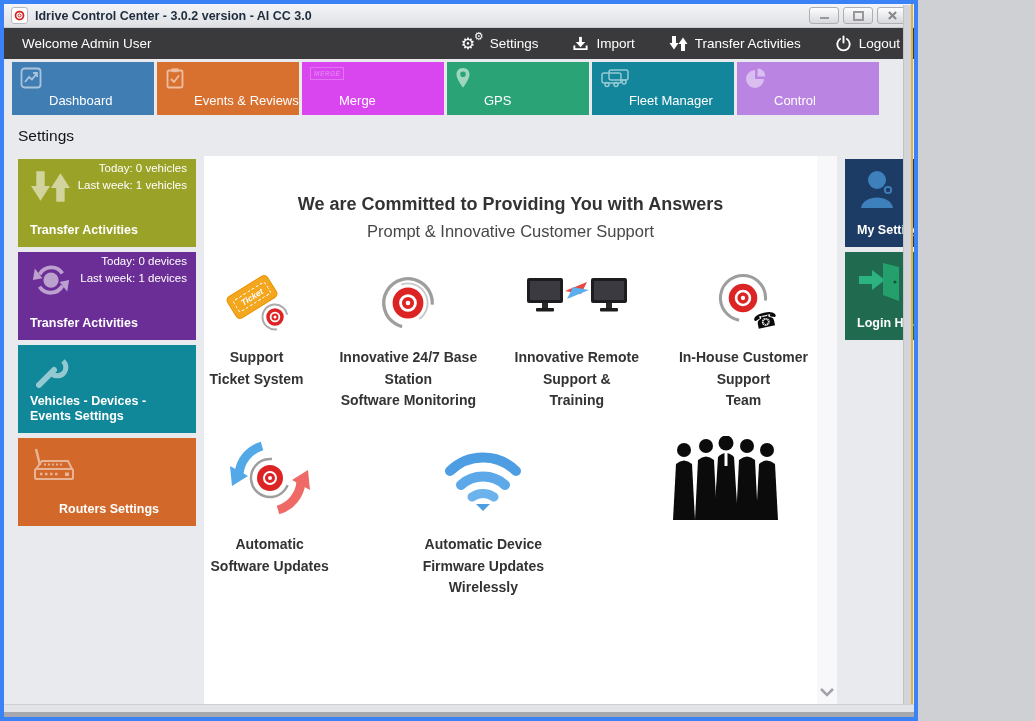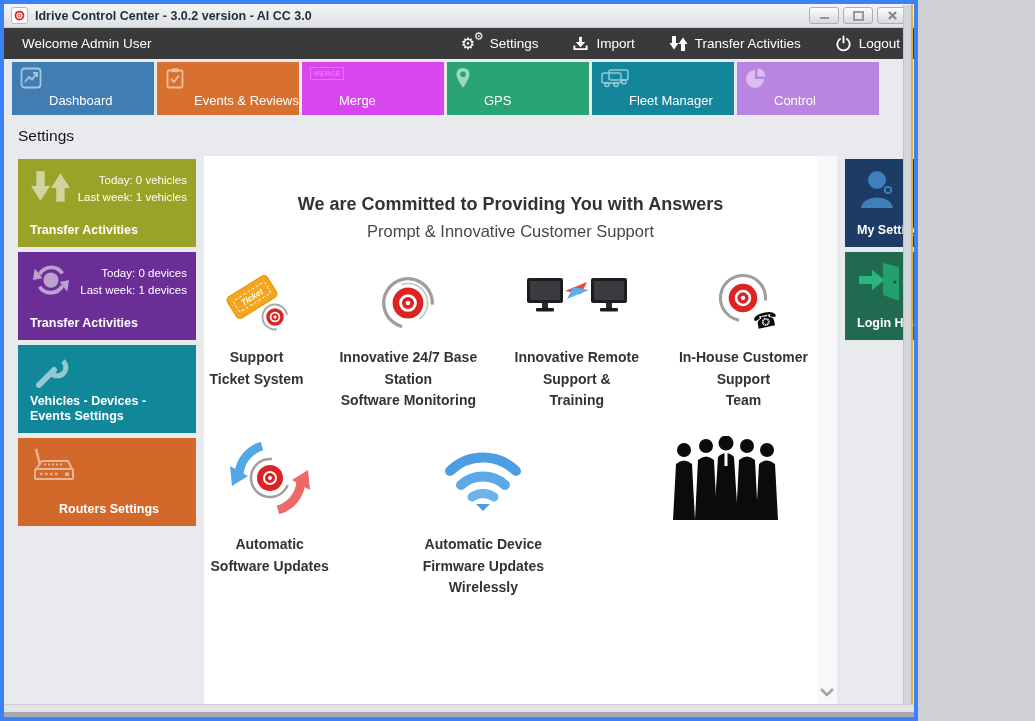--- a/index.html
+++ b/index.html
@@ -26,21 +26,21 @@
   .tile .t-label{position:absolute;left:9px;bottom:7px;font-size:13px;font-weight:normal;padding-left:28px;}
   .merge-stamp{border:1px solid rgba(255,255,255,.45);color:rgba(255,255,255,.5);font-size:6.5px;font-style:italic;font-weight:bold;padding:2px 3px;letter-spacing:.5px;}
   
   .page-title{position:absolute;left:14px;top:123px;font-size:15.5px;color:#141414;}
   
   .sidebar{position:absolute;display:flex;flex-direction:column;gap:5px;}
   .sidebar-left{left:14px;top:155px;width:178px;}
   .sidebar-right{left:841px;top:155px;width:180px;}
   .card{position:relative;height:88px;color:#fff;}
   .card .c-icon{position:absolute;left:12px;top:9px;}
-  .card .c-stats{position:absolute;right:9px;top:13px;text-align:right;font-size:11.5px;line-height:1.5;}
+  .card .c-stats{position:absolute;right:9px;top:1px;text-align:right;font-size:11.5px;line-height:1.5;}
   .card .c-label{position:absolute;left:12px;bottom:8px;right:8px;font-size:12.5px;font-weight:bold;line-height:1.25;}
   
   .panel{position:absolute;left:200px;top:152px;width:633px;height:556px;background:#fff;}
   .panel-scroll{position:absolute;right:0;top:0;width:20px;height:100%;background:#f8f8fa;}
   .scroll-chevron{position:absolute;bottom:14px;left:1px;}
   .panel-content{margin-right:20px;padding-top:38px;text-align:center;color:#333;}
   .p-heading{font-size:18px;font-weight:bold;color:#333;}
   .p-subheading{font-size:16.5px;color:#474747;margin-top:7px;}
   .feat-row{display:flex;justify-content:center;align-items:flex-start;margin-top:30px;}
   .feat-row1{gap:24px;}

